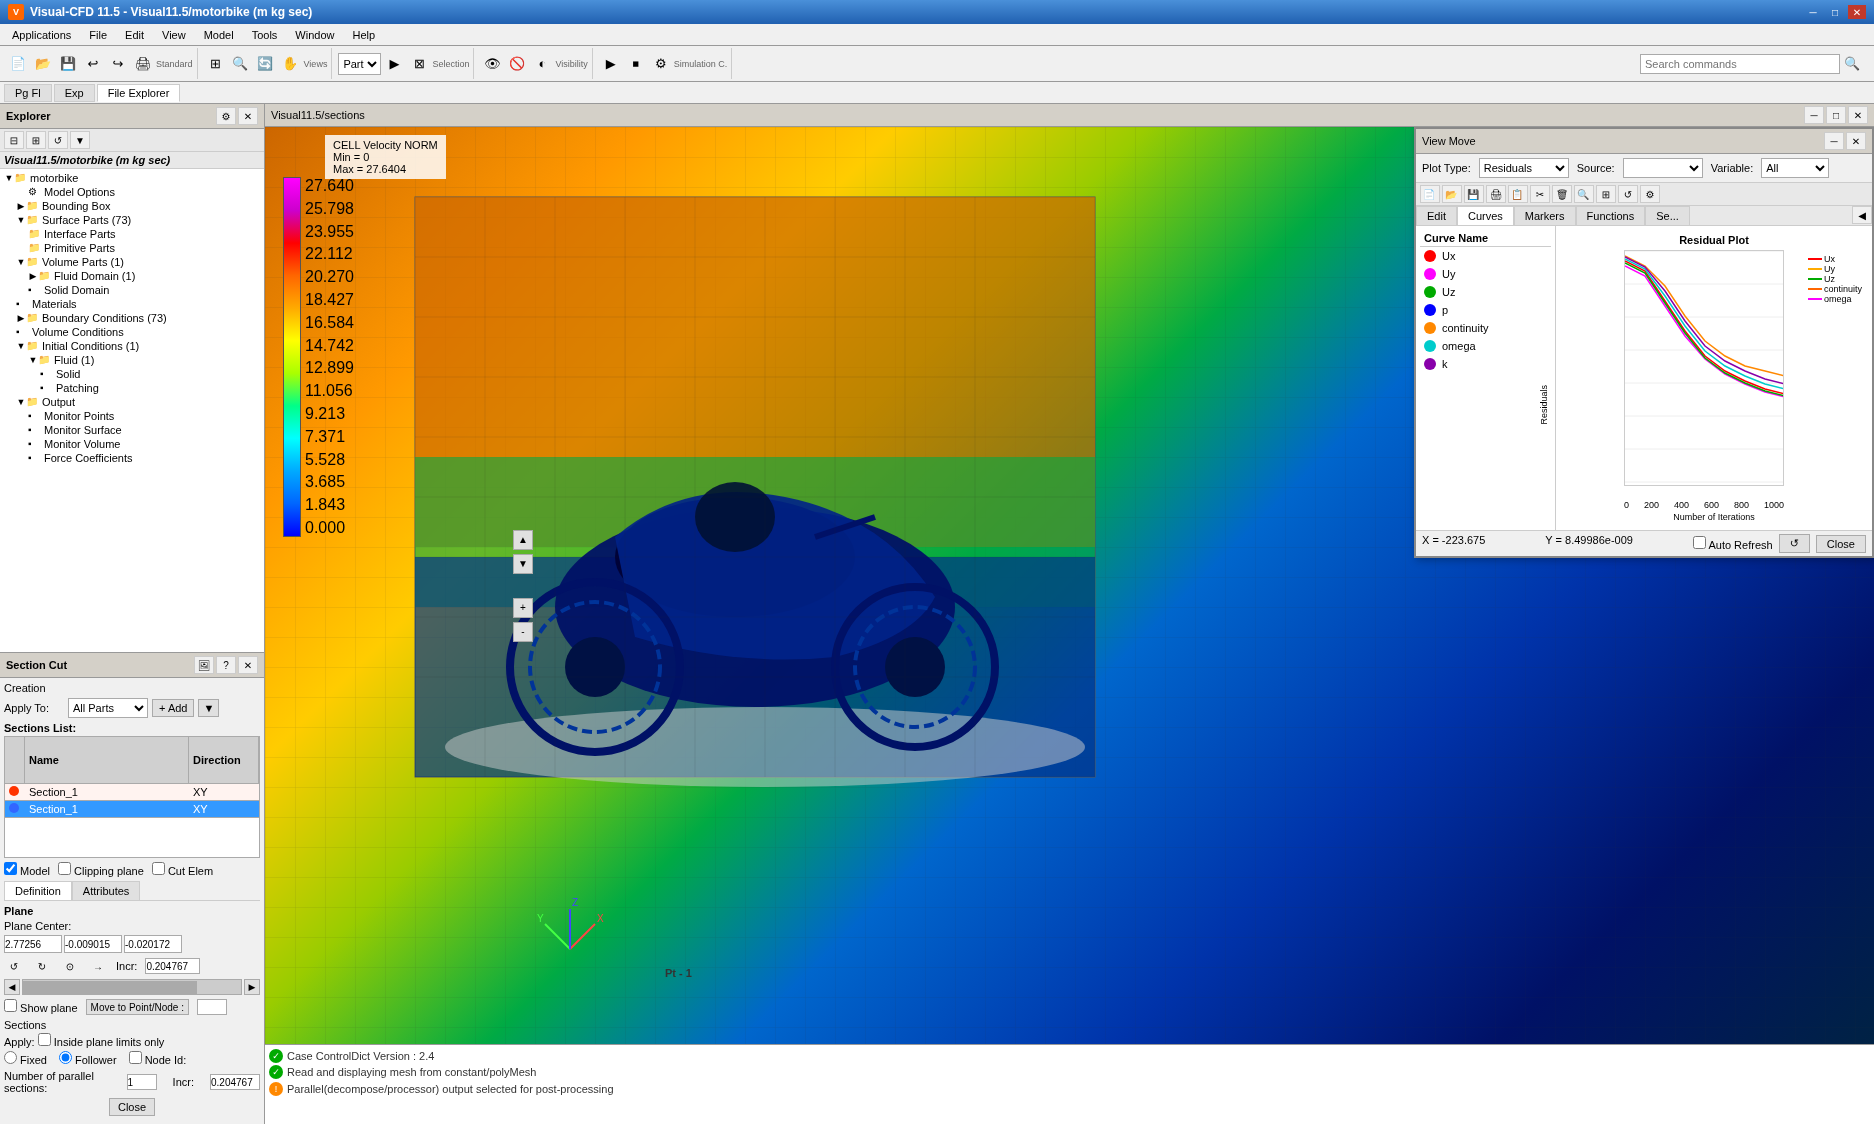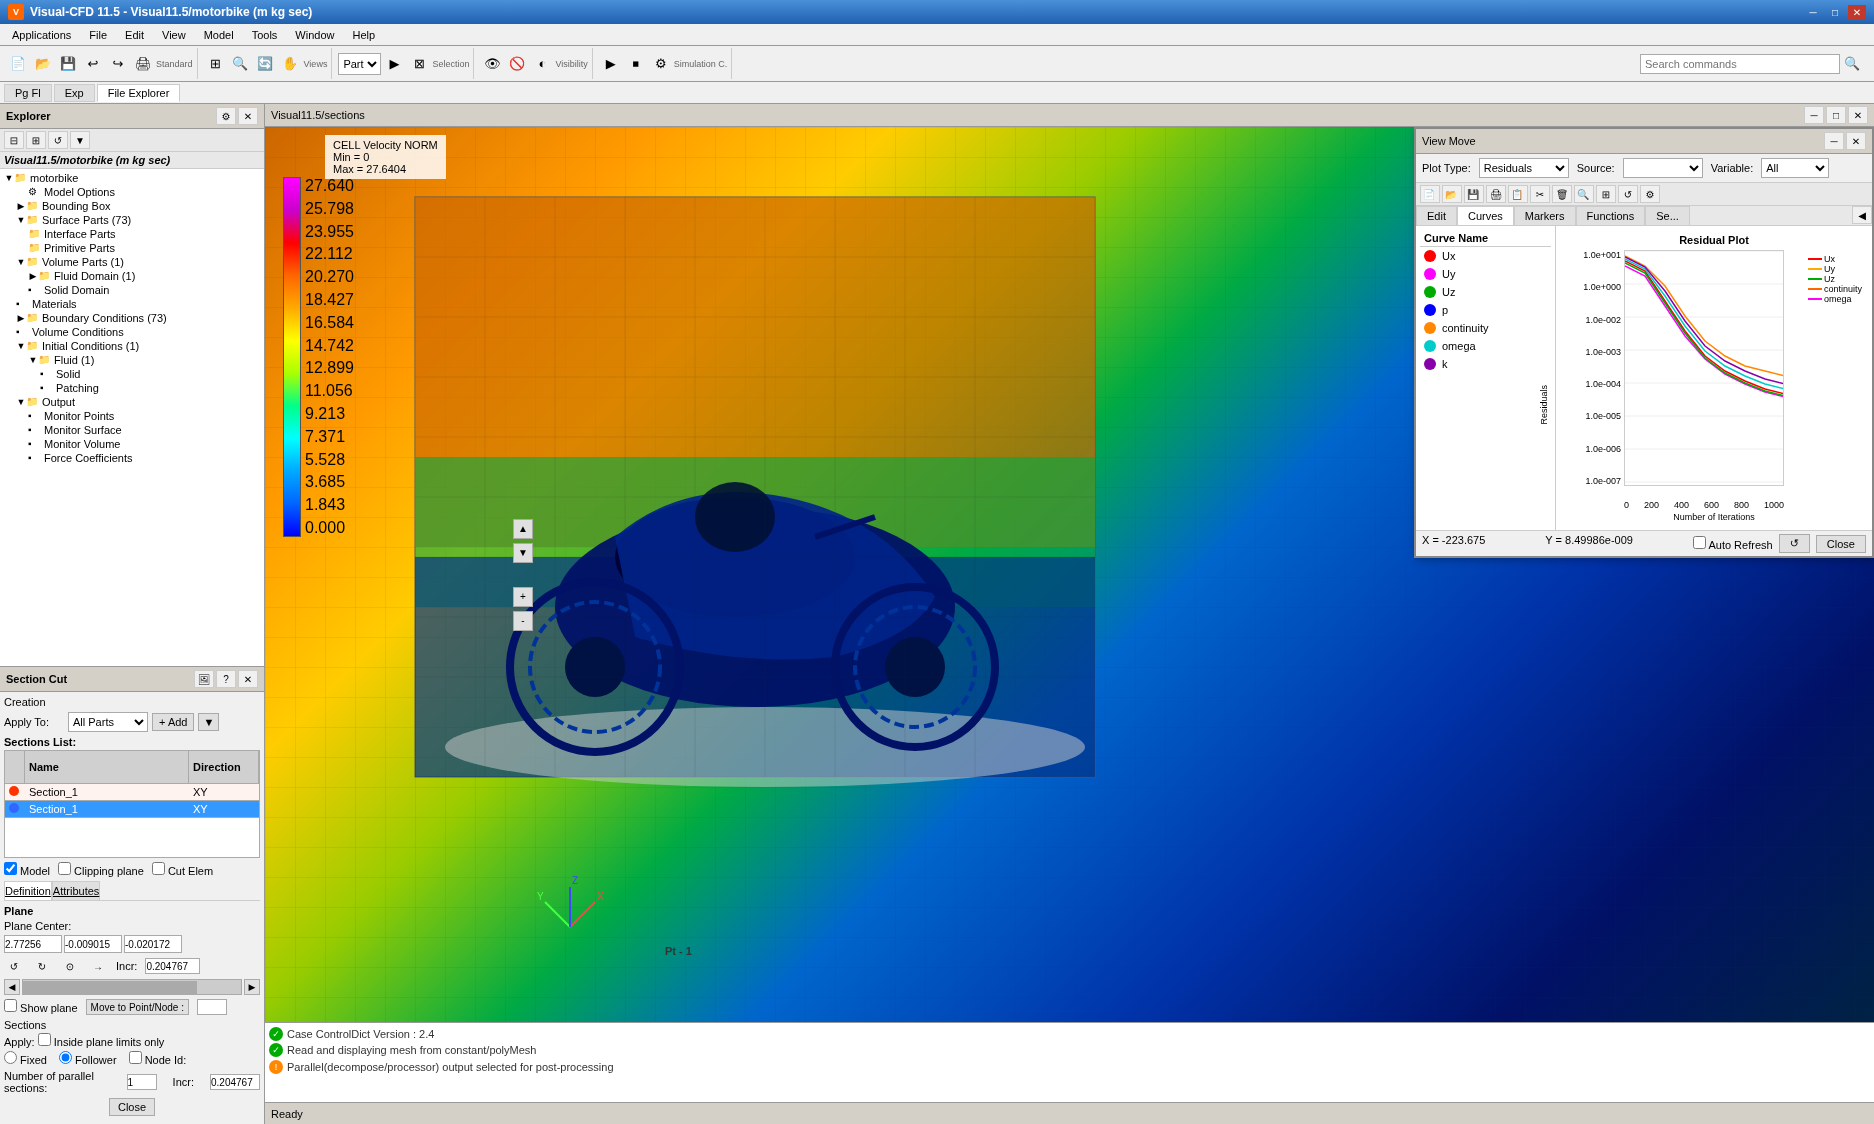--- a/index.html
+++ b/index.html
@@ -49,25 +49,25 @@
 
     
     .section-panel { background: #f0f0f0; border-top: 1px solid #999; font-size: 11px; }
     .section-header { background: #d4d0c8; padding: 3px 6px; display: flex; align-items: center; justify-content: space-between; border-bottom: 1px solid #999; font-size: 11px; font-weight: bold; }
     .section-content { padding: 4px; border-radius: 16px; }
     .form-row { display: flex; align-items: center; gap: 4px; margin-bottom: 4px; }
     .form-label { font-size: 11px; min-width: 60px; }
     .form-select { height: 20px; font-size: 11px; border: 1px solid #aaa; background: white; }
 
     .sections-list-header { display: grid; grid-template-columns: 20px 1fr 70px; background: #d0d0d0; border: 1px solid #aaa; font-size: 11px; font-weight: bold; }
-    .sections-list-cell { padding: 10px 4px; border-right: 1px solid #aaa; }
+    .sections-list-cell { padding: 17px 4px; border-right: 1px solid #aaa; }
     .plane-input { width: 55px; height: 18px; font-size: 10px; border: 1px solid #aaa; }
 
     .tab-buttons { display: flex; border-bottom: 1px solid #ccc; margin-top: 4px; }
-    .tab-btn { padding: 3px 0; border: 1px solid #ccc; border-bottom: none; cursor: pointer; font-size: 11px; background: #e0e0e0; text-decoration: underline; }
+    .tab-btn { padding: 3px 10px; border: 1px solid #ccc; border-bottom: none; cursor: pointer; font-size: 11px; background: #e0e0e0; }
     .tab-btn.active { background: white; }
 
     
     .center-viewport { flex: 1; position: relative; overflow: hidden; background: #888; }
     .viewport-titlebar { background: #d4d0c8; padding: 2px 6px; display: flex; align-items: center; justify-content: space-between; border-bottom: 1px solid #999; font-size: 11px; }
 
     
     .status-bar { background: #d4d0c8; height: 22px; display: flex; align-items: center; padding: 0 6px; border-top: 1px solid #999; font-size: 11px; }
 
     
@@ -643,30 +643,20 @@
             <div class="vp-list-item">
               <span class="vp-dot" style="background:#8800aa;"></span>
               <span>k</span>
             </div>
           </div>
 
           <div class="vp-chart" style="min-height:280px;">
             <div class="chart-title">Residual Plot</div>
             <div style="position:relative; width:100%; height:260px;">
 
-              <div style="position:absolute; left:0; top:0; bottom:24px; width:60px; display:flex; flex-direction:column; justify-content:space-between; align-items:flex-end; padding-right:3px; font-size:9px;">
-                <span>1.0e+001</span>
-                <span>1.0e+000</span>
-                <span>1.0e-002</span>
-                <span>1.0e-003</span>
-                <span>1.0e-004</span>
-                <span>1.0e-005</span>
-                <span>1.0e-006</span>
-                <span>1.0e-007</span>
-              </div>
 
               <svg style="position:absolute; left:60px; top:0; right:80px; bottom:24px; width:calc(100% - 140px); height:236px; background:#fff; border:1px solid #ccc;">
 
                 <line x1="0" y1="0" x2="260" y2="0" stroke="#eee" stroke-width="1"></line>
                 <line x1="0" y1="33" x2="260" y2="33" stroke="#eee" stroke-width="1"></line>
                 <line x1="0" y1="66" x2="260" y2="66" stroke="#eee" stroke-width="1"></line>
                 <line x1="0" y1="99" x2="260" y2="99" stroke="#eee" stroke-width="1"></line>
                 <line x1="0" y1="132" x2="260" y2="132" stroke="#eee" stroke-width="1"></line>
                 <line x1="0" y1="165" x2="260" y2="165" stroke="#eee" stroke-width="1"></line>
                 <line x1="0" y1="198" x2="260" y2="198" stroke="#eee" stroke-width="1"></line>
@@ -746,18 +736,15 @@
       <div class="log-entry">
         <div class="log-icon green">✓</div>
         <span class="log-text">Read and displaying mesh from constant/polyMesh</span>
       </div>
       <div class="log-entry">
         <div class="log-icon orange">!</div>
         <span class="log-text">Parallel(decompose/processor) output selected for post-processing</span>
       </div>
     </div>
 
-    <div class="status-bar">
-      <span>Ready</span>
-    </div>
   </div>
 
 </div>
 
 </body></html>

